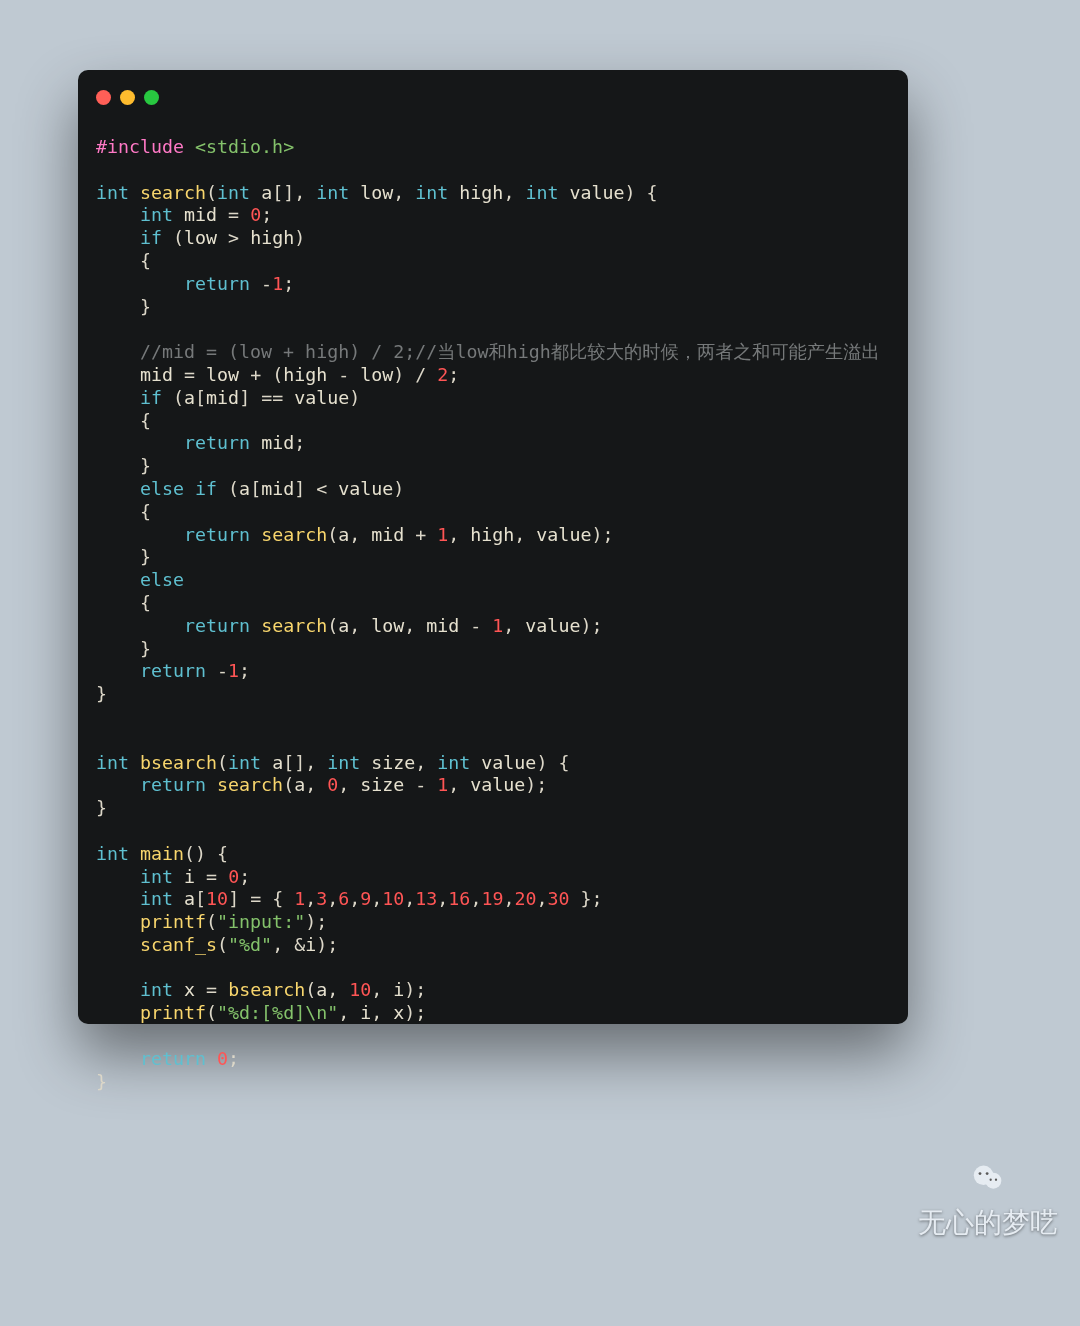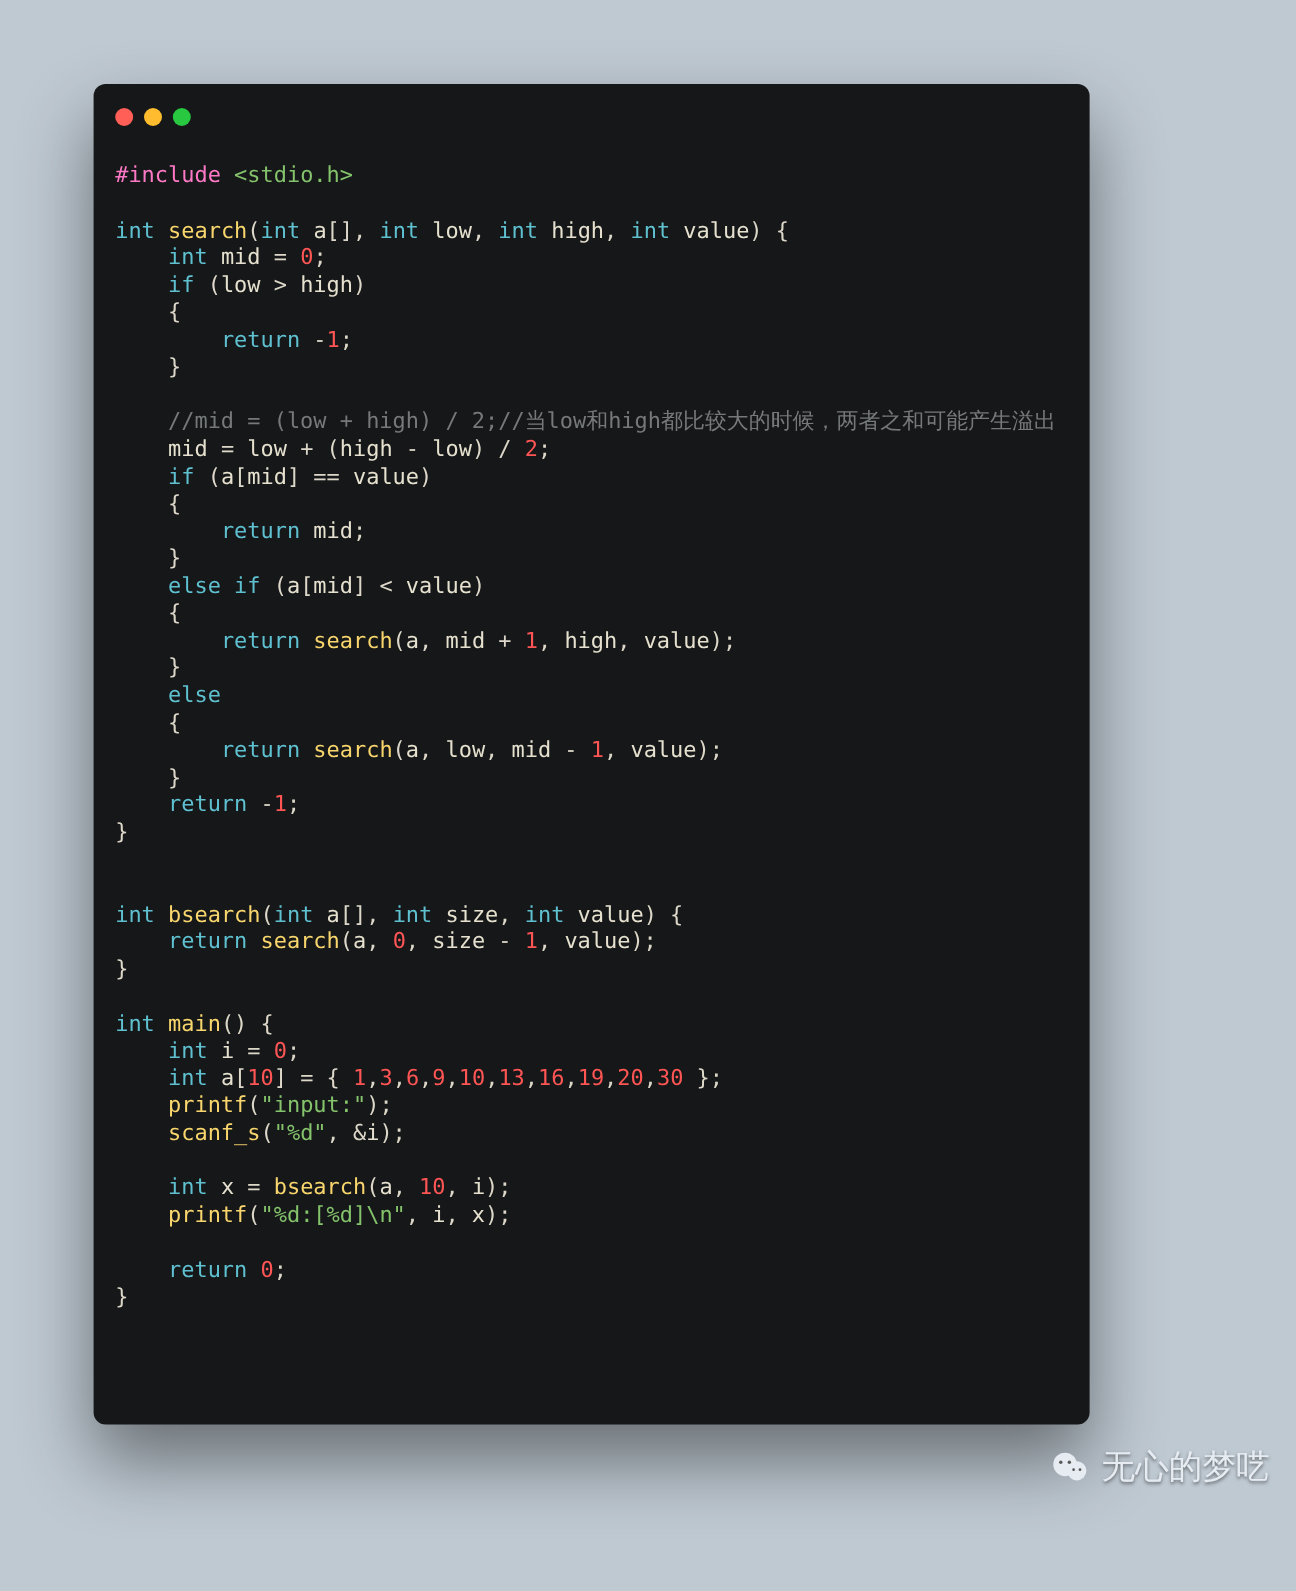--- a/index.html
+++ b/index.html
@@ -9,21 +9,21 @@
     height: 1326px;
     background: #bfc9d2;
     overflow: hidden;
     font-family: Menlo, Consolas, "DejaVu Sans Mono", monospace;
   }
   .window {
     position: absolute;
     left: 78px;
     top: 70px;
     width: 830px;
-    height: 1117px;
+    height: 954px;
     background: #151718;
     border-radius: 10px;
     box-shadow: 0 30px 60px rgba(0,0,0,0.45);
   }
   .traffic {
     position: absolute;
     top: 20px;
     left: 18px;
     display: flex;
     gap: 9px;
@@ -57,20 +57,21 @@
     position: absolute;
     right: 22px;
     bottom: 84px;
     display: flex;
     align-items: center;
     gap: 10px;
     color: #e6ecf2;
     font-family: "PingFang SC", "Microsoft YaHei", sans-serif;
     font-size: 28px;
     text-shadow: 0 1px 3px rgba(0,0,0,0.5);
+    flex-direction: column;
   }
   .wm-icon {
     width: 32px; height: 32px;
     display: flex; align-items: center; justify-content: center;
   }
 </style>
 </head>
 <body>
 
 <div class="window">

